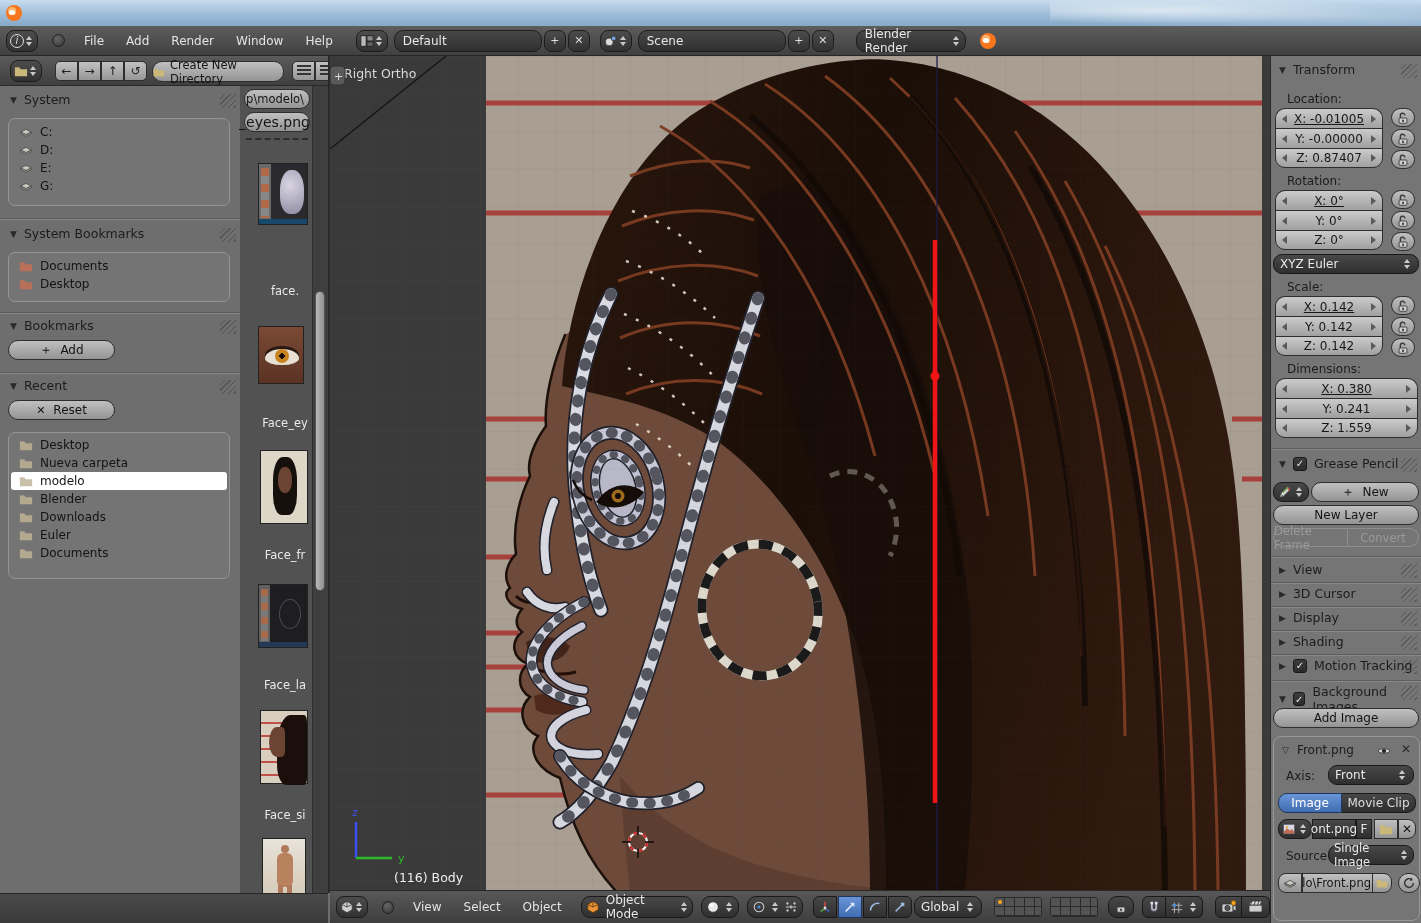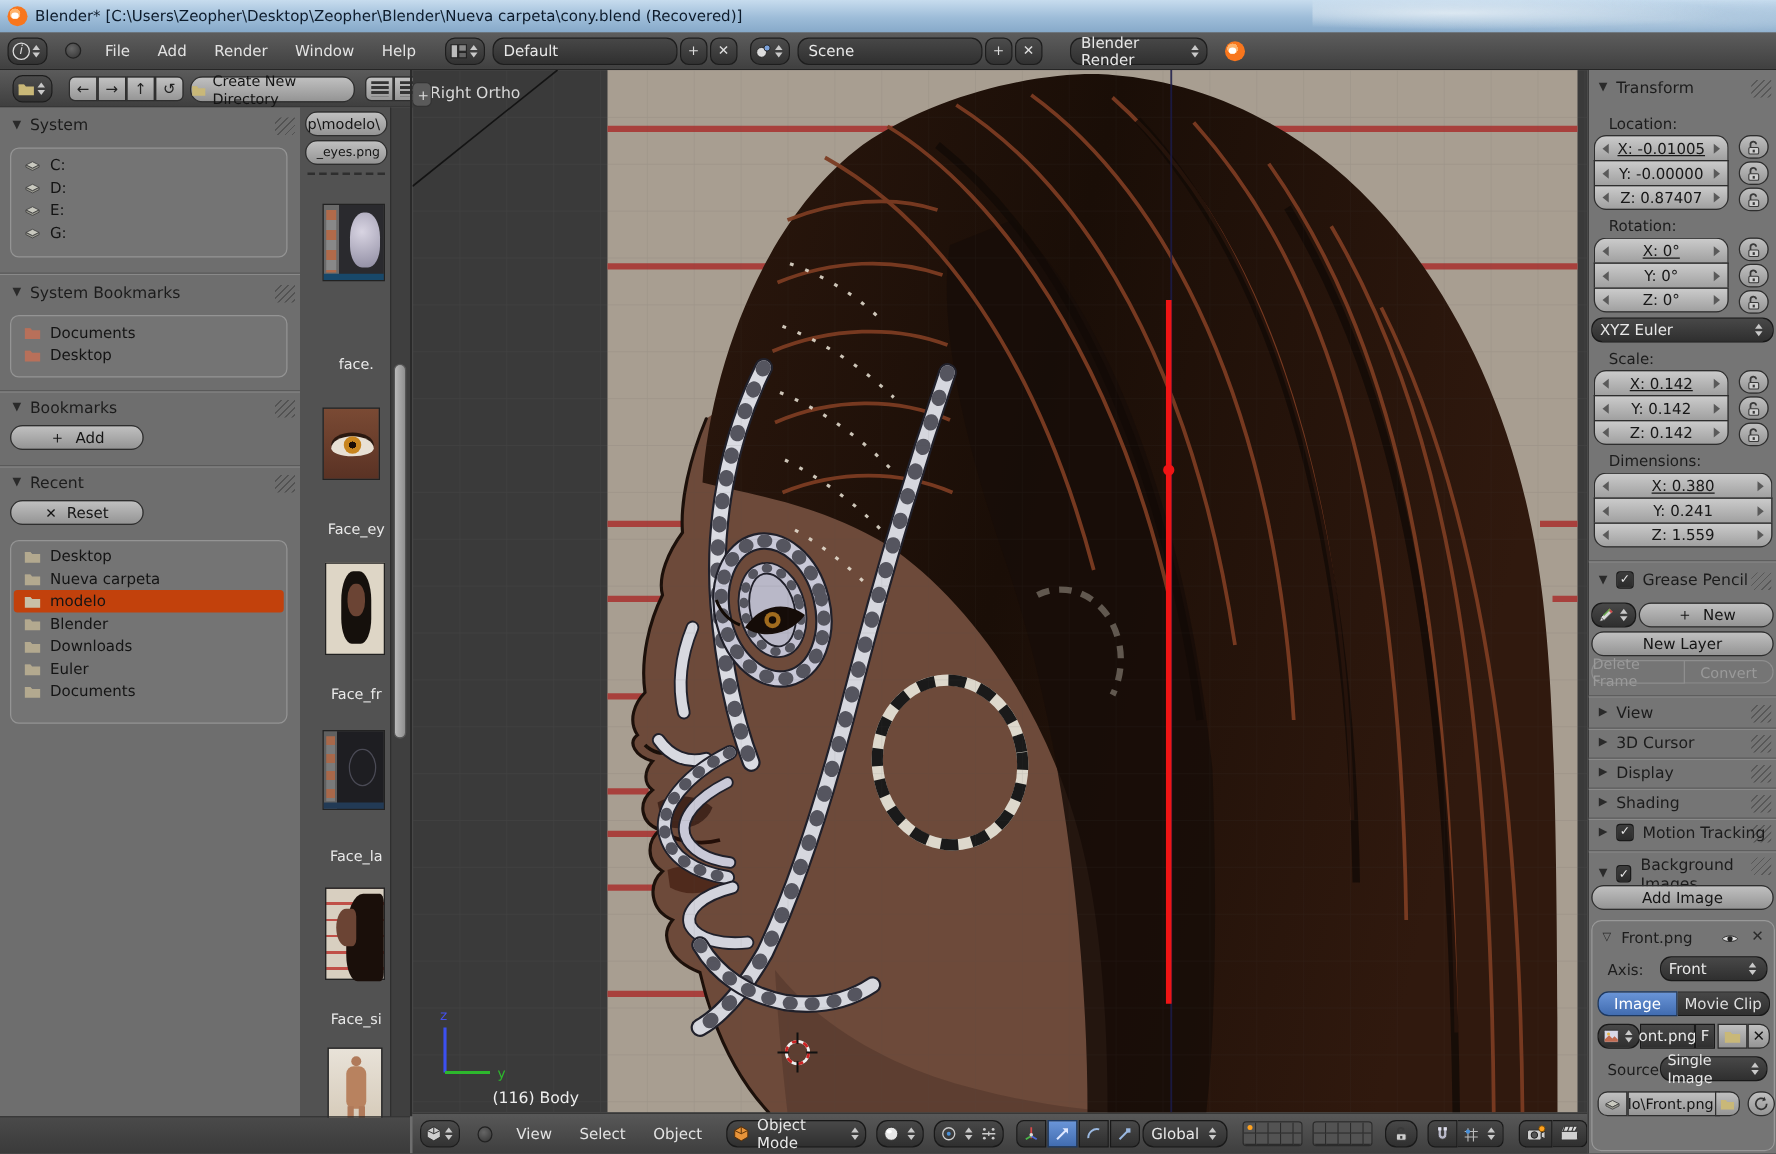--- a/index.html
+++ b/index.html
@@ -32,21 +32,21 @@
   .fld.first{border-radius:10px 10px 0 0;text-decoration:underline;}
   .fld.last{border-radius:0 0 10px 10px;border-bottom:1px solid #2e2e2e;}
   .fld .al{position:absolute;left:6px;top:50%;margin-top:-4px;width:0;height:0;border-top:4px solid transparent;border-bottom:4px solid transparent;border-right:5px solid #5a5a5a;}
   .fld .ar{position:absolute;right:6px;top:50%;margin-top:-4px;width:0;height:0;border-top:4px solid transparent;border-bottom:4px solid transparent;border-left:5px solid #5a5a5a;}
   .hdr{font-size:12.5px;color:#1c1c1c;display:flex;align-items:center;gap:7px;}
   .tri{font-size:9px;color:#2a2a2a;}
   .grip{position:absolute;right:4px;top:4px;width:16px;height:14px;background:repeating-linear-gradient(135deg,transparent 0 3px,rgba(0,0,0,.25) 3px 4px);}
   .chk{width:14px;height:14px;border-radius:3px;background:linear-gradient(180deg,#3c3c3c,#2b2b2b);border:1px solid #191919;color:#e8e8e8;font-size:10px;display:flex;align-items:center;justify-content:center;}
   .box{background:#747474;border:1px solid #949494;border-radius:7px;}
   .row{display:flex;align-items:center;gap:7px;padding:2px 8px;font-size:12px;color:#141414;}
-  .rowsel{background:#c2410c;border-radius:3px;}
+  .rowsel{background:#ffffff;border-radius:3px;}
   .ic{width:14px;height:14px;flex:0 0 auto;}
   .fbhdr{background:linear-gradient(180deg,#5b5b5b,#3f3f3f);border-bottom:1px solid #2a2a2a;}
   .navbtn{width:23px;height:20px;background:linear-gradient(180deg,#c2c2c2,#969696);border:1px solid #2e2e2e;color:#222;display:flex;align-items:center;justify-content:center;font-size:12px;}
   .listico{width:14px;height:12px;background:repeating-linear-gradient(180deg,#333 0 2px,transparent 2px 4px);}
   .thstrip{background:#525252;}
   .thlabel{position:absolute;color:#e9e9e9;font-size:11.5px;text-align:center;width:74px;}
   .thumb{position:absolute;border:1px solid #222;}
   .scrollbar{background:#3f3f3f;border-left:1px solid #2f2f2f;}
   .scrollthumb{position:absolute;left:2px;width:10px;border-radius:5px;background:linear-gradient(90deg,#b9b9b9,#8f8f8f);border:1px solid #555;}
   .v3dhdr{background:linear-gradient(180deg,#585858,#3e3e3e);border-top:1px solid #282828;display:flex;align-items:center;color:#e0e0e0;}
@@ -126,21 +126,20 @@
         <ellipse cx="6.2" cy="6" rx="2.4" ry="1.7" fill="#fff"></ellipse>
       </symbol>
   </defs>
 </svg>
 
 <div id="screen">
 
   <div class="abs titlebar">
     <div class="cloud1"></div>
     <span class="blenderlogo"></span>
-    <span>Blender* [C:\Users\Zeopher\Desktop\Zeopher\Blender\Nueva carpeta\cony.blend (Recovered)]</span>
   </div>
 
   <div class="abs infobar">
     <div class="edbtn">
       <span class="circ-i">i</span>
       <span class="spin">
           <i class="up"></i>
           <i class="dn"></i>
         </span>
     </div>
@@ -336,21 +335,21 @@
           </svg>
           <span>Documents</span>
         </div>
     </div>
   </div>
 
   <div class="abs thstrip" style="left:240px;top:86px;width:72px;height:807px">
     <div class="btn" style="position:absolute;left:4px;top:3px;width:66px;height:20px;font-size:11.5px;justify-content:flex-end;padding-right:5px">
         <span>p\modelo\</span>
       </div>
-    <div class="btn" style="position:absolute;left:4px;top:26px;width:66px;height:20px;font-size:10px;justify-content:flex-end;padding-right:5px">
+    <div class="btn" style="position:absolute;left:4px;top:26px;width:66px;height:20px;font-size:14px;padding-right:5px">
         <span>_eyes.png</span>
       </div>
     <div style="position:absolute;left:6px;top:52px;width:62px;border-top:2px dashed #2e2e2e"></div>
 
     <div class="thumb" style="left:18px;top:77px;width:50px;height:62px;background:linear-gradient(90deg,#6a6a6a 0 12px,#2a2a2e 12px 100%)">
       <div style="position:absolute;right:3px;top:6px;width:24px;height:44px;border-radius:45% 45% 40% 40%;background:radial-gradient(circle at 40% 35%,#d8d4e2,#8d8aa0)"></div>
       <div style="position:absolute;left:2px;top:4px;width:8px;height:50px;background:repeating-linear-gradient(180deg,#b06a4a 0 8px,#888 8px 16px)"></div>
       <div style="position:absolute;left:0;bottom:0;width:100%;height:5px;background:#18486a"></div>
     </div>
     <div class="thlabel" style="left:8px;top:198px"><span>face.</span></div>

